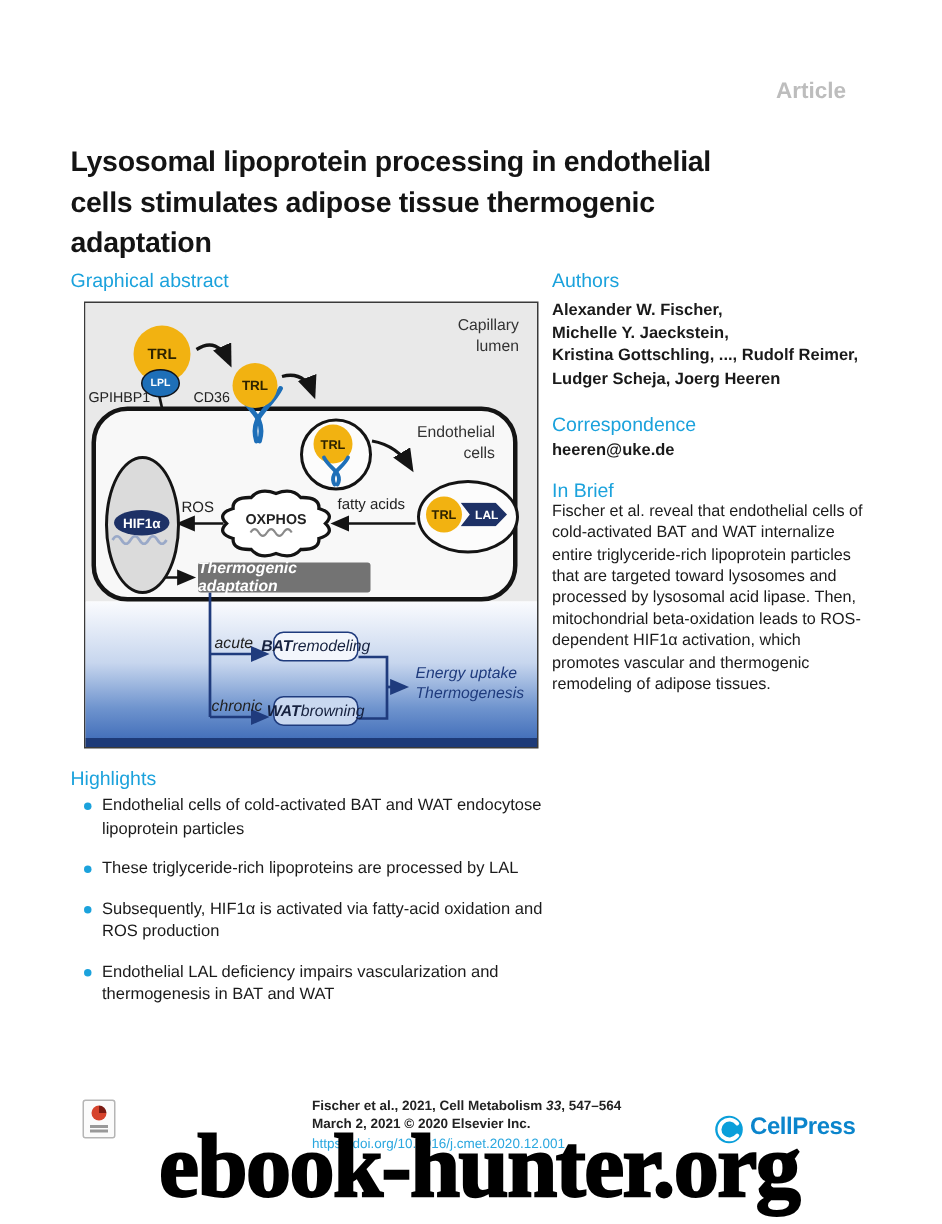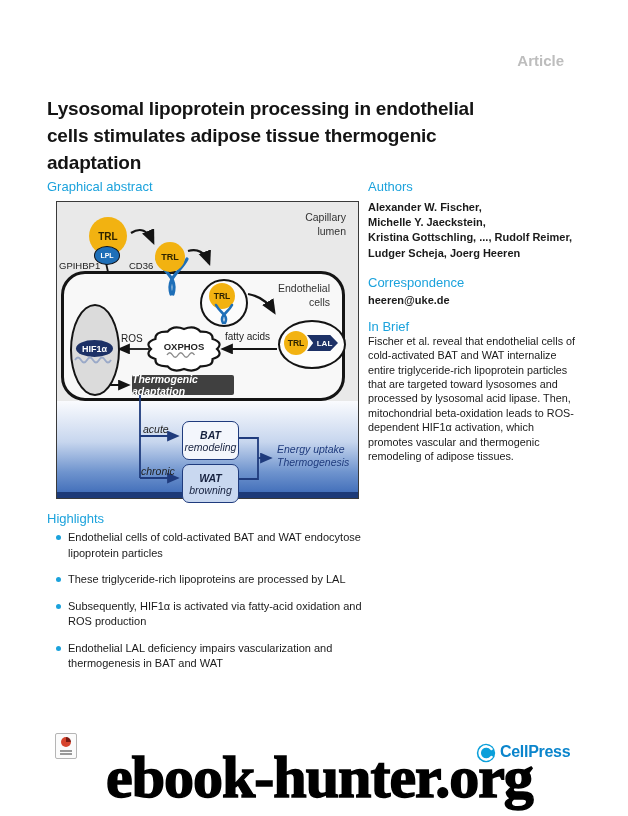--- a/index.html
+++ b/index.html
@@ -41,24 +41,24 @@
   .trl{border-radius:50%;background:#F2B211;display:flex;align-items:center;justify-content:center;
        font-weight:bold;color:#2e2300;}
   .lpl{left:37px;top:44px;width:24px;height:17px;border-radius:50%;background:#1E6FB8;border:1.5px solid #10131a;
        display:flex;align-items:center;justify-content:center;color:#fff;font-size:7px;font-weight:bold;}
   .vesicle{border:2.5px solid #141414;background:#FCFCFC;border-radius:50%;}
   .lal{clip-path:polygon(0% 0%,75% 0%,100% 50%,75% 100%,0% 100%,20% 50%);background:#1D3166;
        display:flex;align-items:center;justify-content:center;color:#fff;font-size:8px;font-weight:bold;padding-left:4px;box-sizing:border-box;}
   .nucleus{left:13px;top:102px;width:46px;height:88px;border-radius:50%;background:#DBDBDB;border:2.5px solid #141414;}
   .hif{position:absolute;left:4px;top:34px;width:37px;height:17px;border-radius:50%;background:#1D3166;
        display:flex;align-items:center;justify-content:center;color:#fff;font-size:9px;font-weight:bold;}
-  .thermo{left:75px;top:173px;width:102px;height:20px;background:#404040;border-radius:2px;
+  .thermo{left:75px;top:173px;width:115px;height:20px;background:#737373;border-radius:2px;
           display:flex;align-items:center;justify-content:center;color:#fff;font-size:10.5px;font-weight:bold;font-style:italic;}
-  .obox{width:57px;height:39px;border:1.8px solid #1F3B7D;border-radius:7px;box-sizing:border-box;
-        display:flex;flex-direction:column;align-items:center;justify-content:center;font-size:10.5px;font-style:italic;line-height:12px;color:#16213f;}
+  .obox{width:57px;height:20px;border:1.8px solid #1F3B7D;border-radius:7px;box-sizing:border-box;
+        display:flex;flex-direction:row;align-items:center;justify-content:center;font-size:10.5px;font-style:italic;line-height:12px;color:#16213f;}
   .obox .l1{font-weight:bold;}
   .ital{font-style:italic;}
   .navytx{color:#1F3B7D;}
   .oxtext{left:95px;top:139px;width:64px;text-align:center;font-size:9.5px;font-weight:bold;color:#222;}
 
   
   .fbadge{left:55px;top:733px;width:20px;height:24px;border:1px solid #b5b5b5;background:#fbfbfb;border-radius:2px;}
   .fbadge .circ{position:absolute;left:5px;top:3px;width:10px;height:10px;border-radius:50%;
         background:conic-gradient(#7a1a12 0 90deg,#d6432c 90deg 360deg);}
   .fbadge .ln{position:absolute;left:4px;width:12px;height:1.5px;background:#999;}
@@ -189,20 +189,25 @@
     <div class="h-cyan" style="margin-top:13px;margin-bottom:0;">In Brief</div>
     <div class="brief">Fischer et al. reveal that endothelial cells of cold-activated BAT and WAT internalize entire triglyceride-rich lipoprotein particles that are targeted toward lysosomes and processed by lysosomal acid lipase. Then, mitochondrial beta-oxidation leads to ROS-dependent HIF1α activation, which promotes vascular and thermogenic remodeling of adipose tissues.</div>
   </div>
 
   <div class="abs fbadge">
     <span class="circ"></span>
     <span class="ln" style="top:16px;"></span>
     <span class="ln" style="top:19px;"></span>
   </div>
 
+  <div class="abs ftext">
+    <div class="b nowrap"><span>Fischer et al., 2021, Cell Metabolism </span><span class="ital">33</span><span>, 547–564</span></div>
+    <div class="b nowrap">March 2, 2021 © 2020 Elsevier Inc.</div>
+    <div class="doi nowrap">https://doi.org/10.1016/j.cmet.2020.12.001</div>
+  </div>
 
   <div class="abs cellpress">
     <svg width="20" height="20" viewBox="0 0 20 20">
       <circle cx="10" cy="10" r="9.2" fill="#0A9FDA"></circle>
       <path d="M15.5,6 A6.6,6.6 0 1,0 15.5,14" fill="none" stroke="#ffffff" stroke-width="2.6" stroke-linecap="round"></path>
     </svg>
     <span class="cp-text">CellPress</span>
   </div>
 
   <div class="abs watermark">ebook-hunter.org</div>

